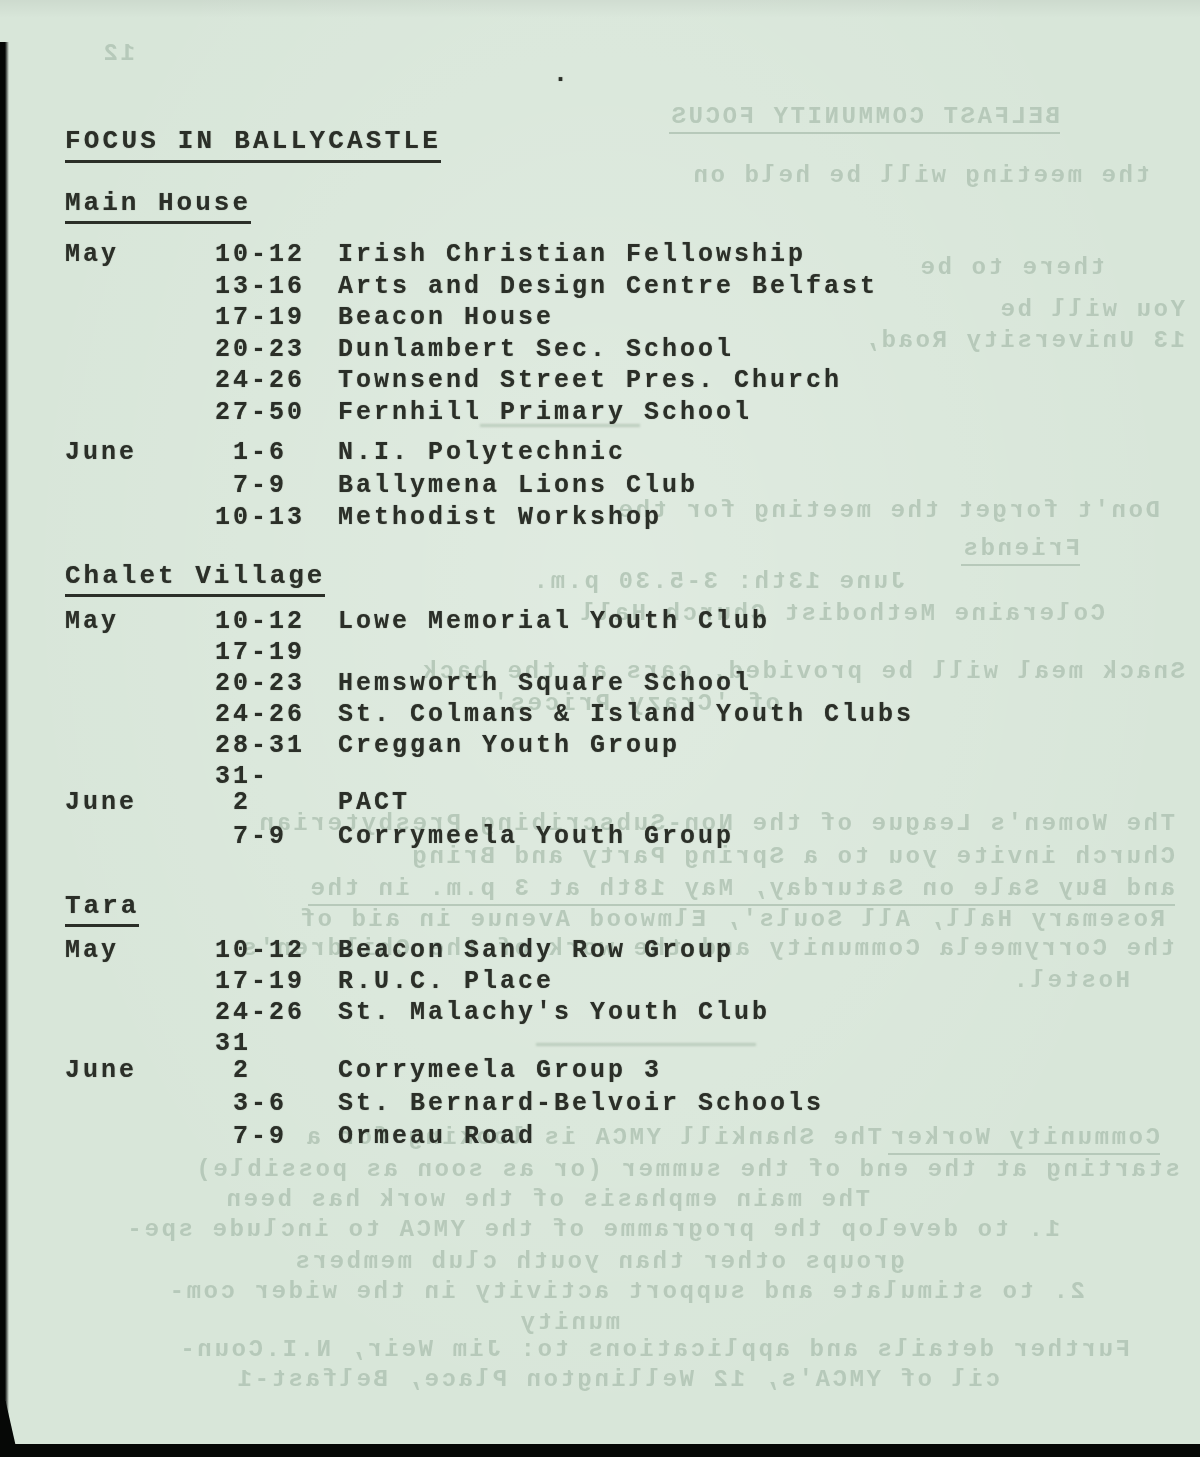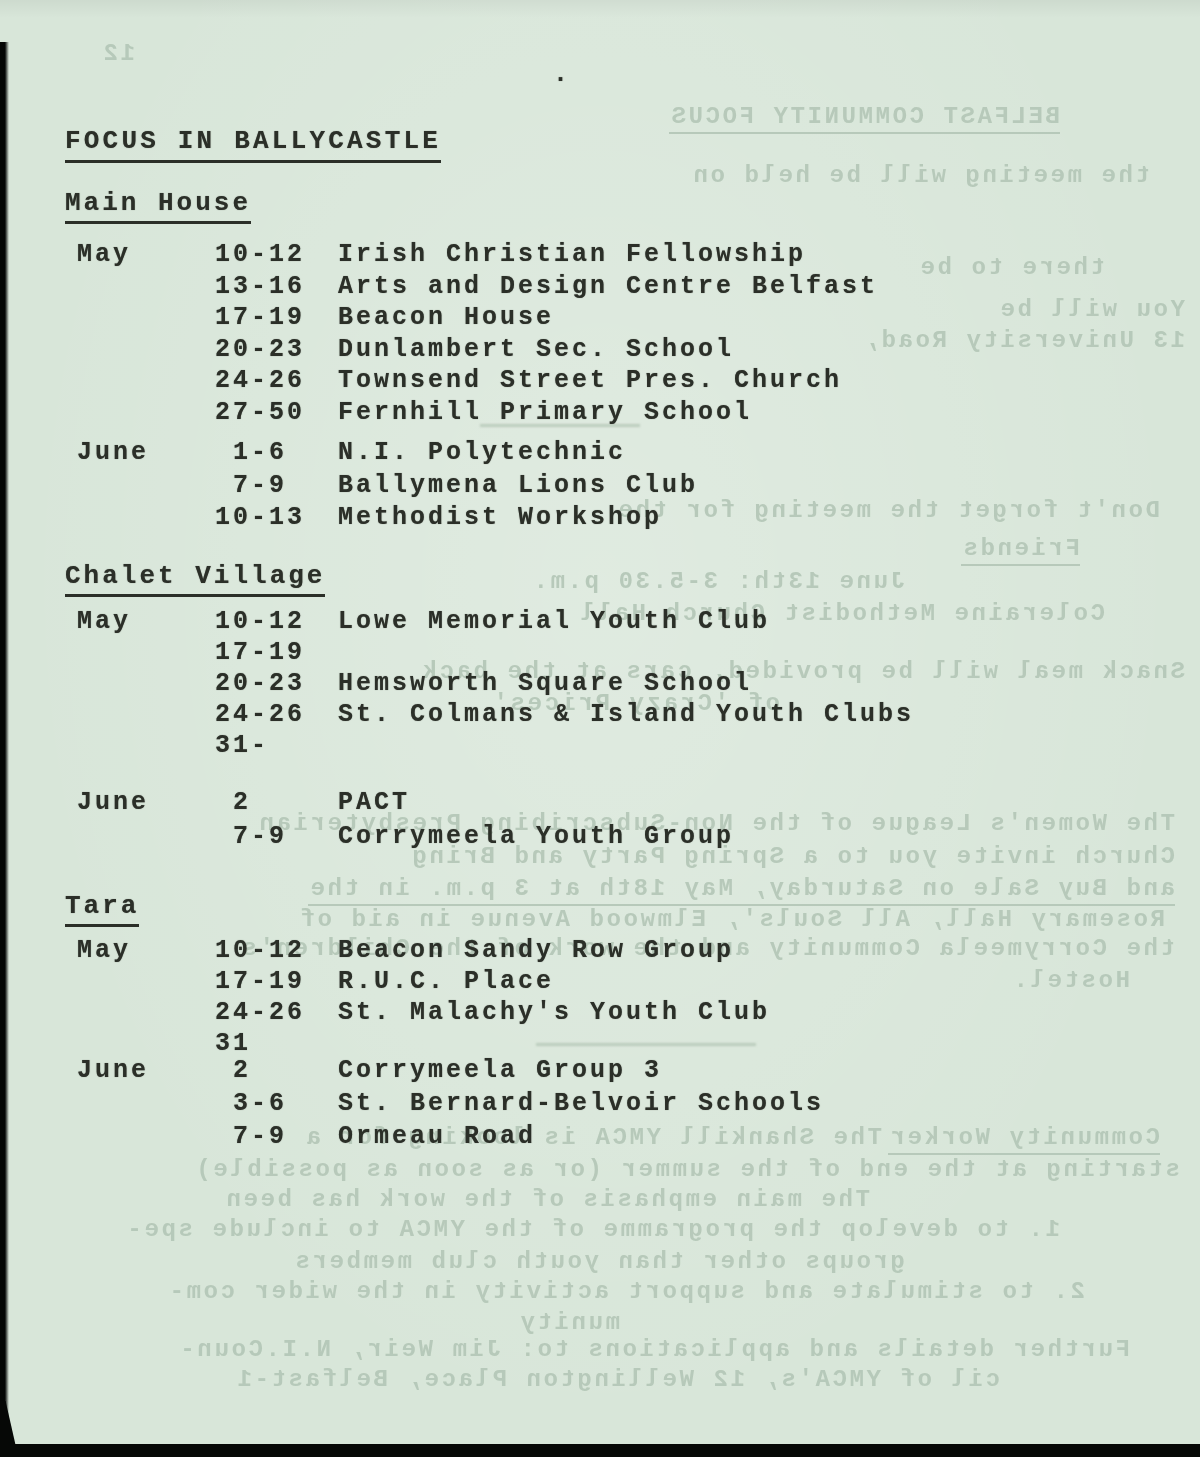--- a/index.html
+++ b/index.html
@@ -65,21 +65,21 @@
     font-size:26px;font-weight:700;letter-spacing:3px;
     border-bottom:3px solid var(--ink,#2b2f28);
     padding-bottom:3px;
   }
   .month-group{position:absolute;left:65px;width:1120px;}
   .schedule-row{position:relative;}
   .month-label,.date-range,.event-name{
     position:absolute;top:0;
     font-size:25px;font-weight:700;letter-spacing:3px;
   }
-  .month-label{left:12px;}
+  .month-label{left:0;}
   .date-range{left:150px;}
   .event-name{left:273px;}
   .stray-dot{
     position:absolute;left:553px;top:60px;
     font-size:25px;font-weight:700;
   }
 </style>
 </head>
 <body>
 
@@ -177,20 +177,24 @@
         </div>
         <div class="schedule-row" style="height: 31px;">
           <span class="date-range typed">20-23</span>
           <span class="event-name typed">Hemsworth Square School</span>
         </div>
         <div class="schedule-row" style="height: 31px;">
           <span class="date-range typed">24-26</span>
           <span class="event-name typed">St. Colmans &amp; Island Youth Clubs</span>
         </div>
         <div class="schedule-row" style="height: 31px;">
+          <span class="date-range typed">28-31</span>
+          <span class="event-name typed">Creggan Youth Group</span>
+        </div>
+        <div class="schedule-row" style="height: 31px;">
           <span class="date-range typed">31-</span>
         </div>
       </div>
       <div class="month-group" style="top: 788px;">
         <div class="schedule-row" style="height: 34px;">
           <span class="month-label typed">June</span>
           <span class="date-range typed"> 2</span>
           <span class="event-name typed">PACT</span>
         </div>
         <div class="schedule-row" style="height: 34px;">

